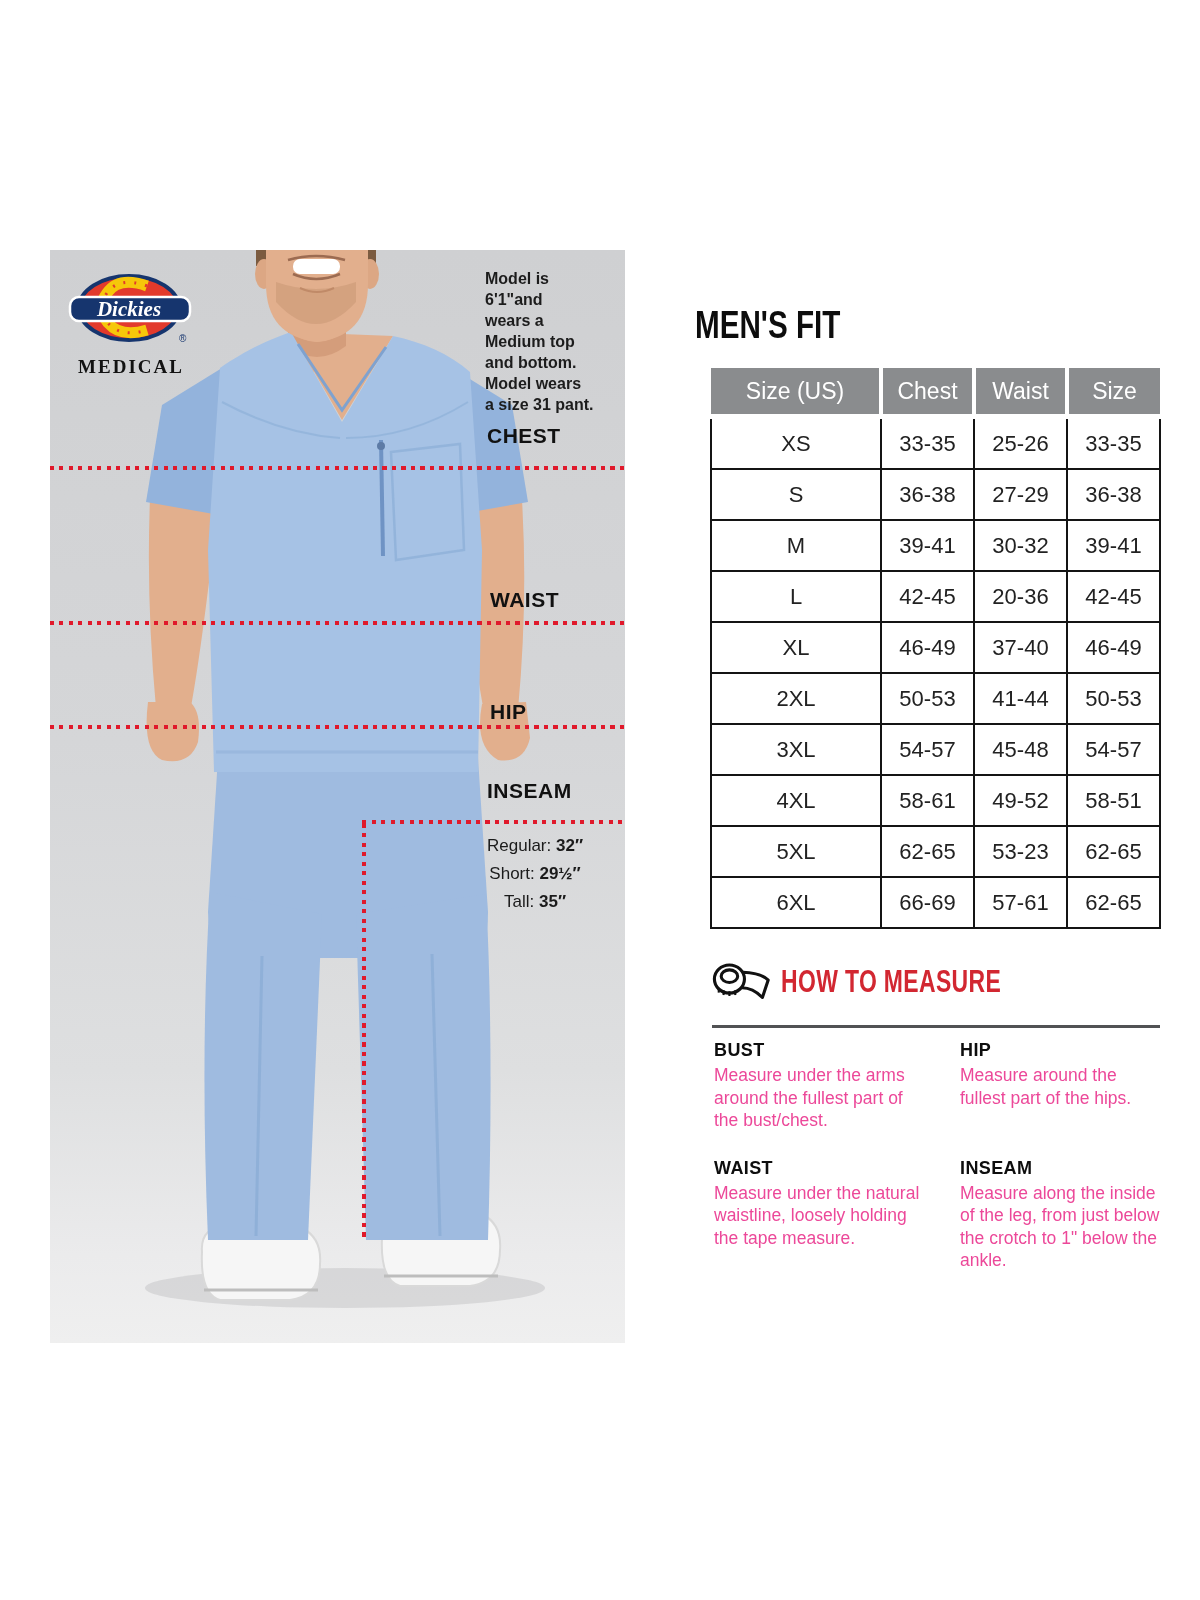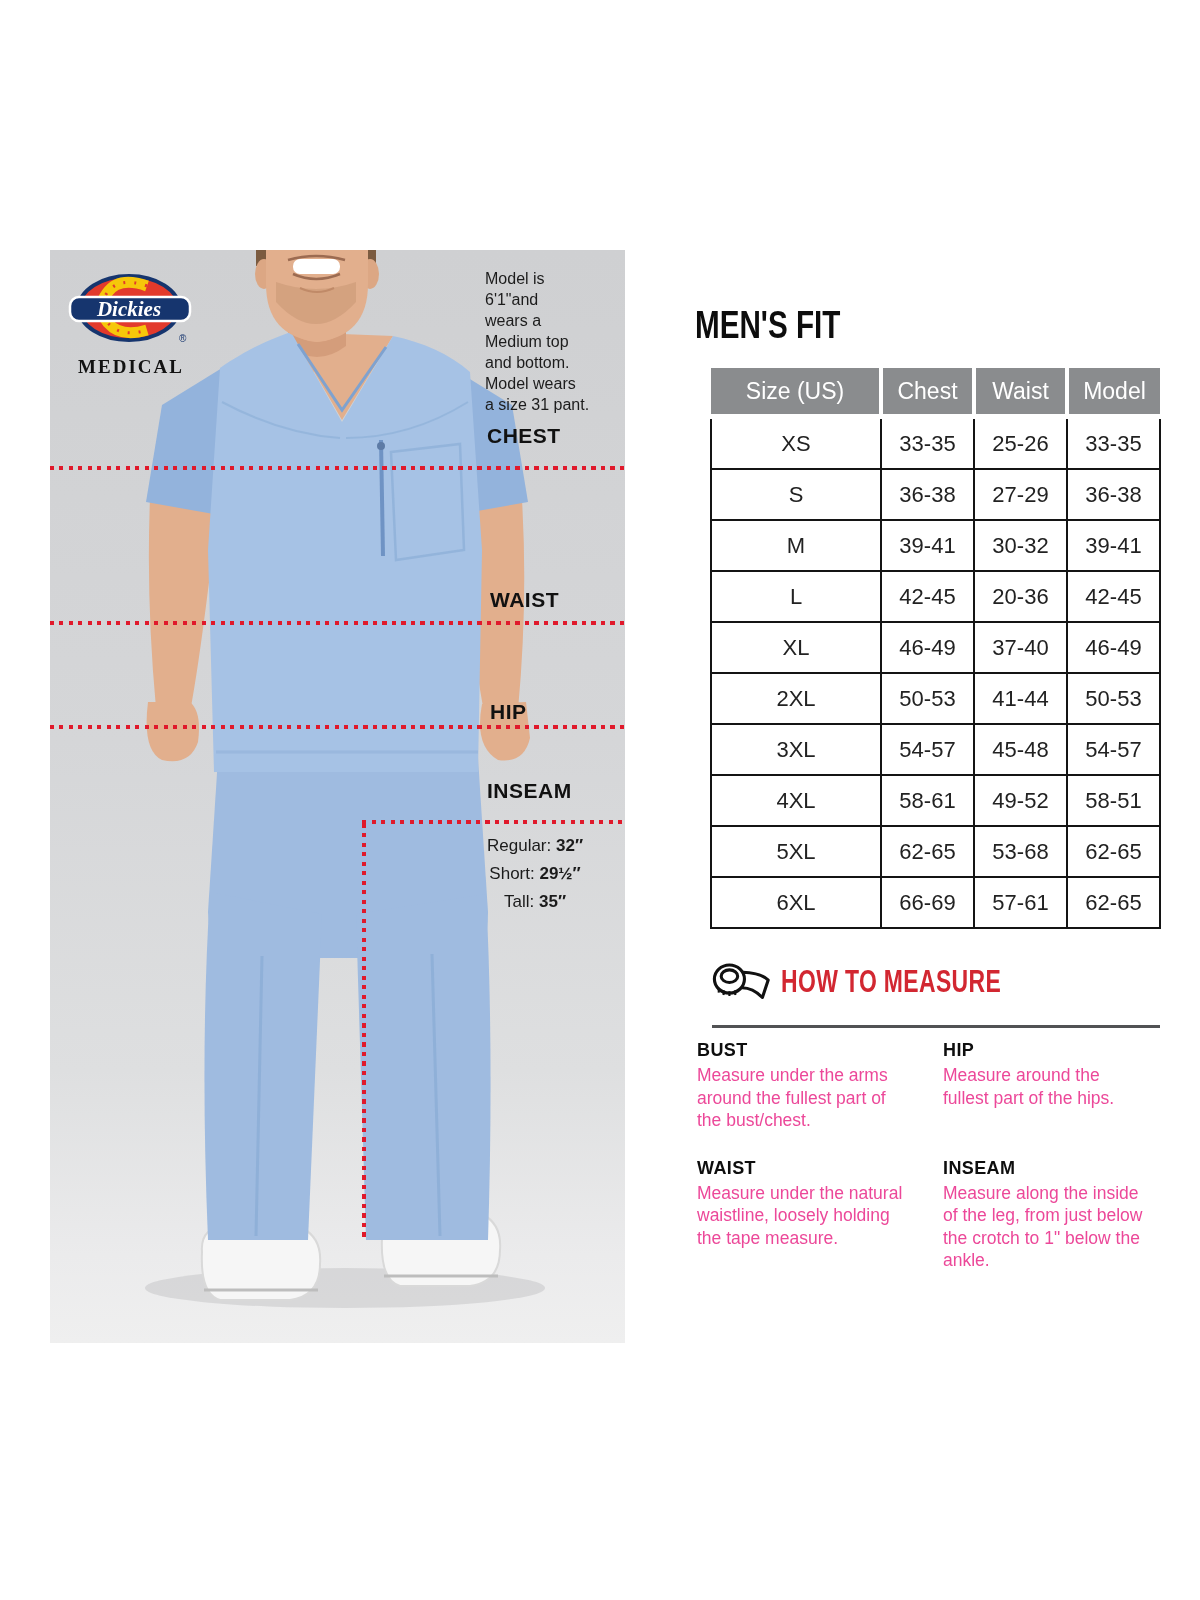--- a/index.html
+++ b/index.html
@@ -8,21 +8,21 @@
 
   
   .photo-panel{position:absolute;left:50px;top:250px;width:575px;height:1093px;overflow:hidden;
     background:linear-gradient(180deg,#cfd0d2 0%,#d5d6d8 45%,#dedfe0 75%,#ebebec 92%,#efefef 100%);}
   .photo-panel svg.figure{position:absolute;left:0;top:0;}
 
   .logo-wrap{position:absolute;left:16px;top:22px;width:130px;text-align:center;}
   .logo-medical{margin-top:2px;font-family:"Liberation Serif",serif;font-weight:bold;
     font-size:19px;letter-spacing:2px;color:#121212;}
 
-  .model-note{position:absolute;left:435px;top:18px;width:132px;font-size:16px;font-weight:normal;
+  .model-note{position:absolute;left:435px;top:18px;width:132px;font-size:16px;font-weight:bold;
     line-height:21px;color:#1c1c1c;white-space:pre-line;}
 
   .m-label{position:absolute;left:437px;font-size:21px;font-weight:bold;letter-spacing:.5px;color:#111;}
   .dotline{position:absolute;height:4px;
     background-image:repeating-linear-gradient(90deg,#e0192b 0 4px,transparent 4px 9.5px);}
   .dotline-v{position:absolute;width:4px;
     background-image:repeating-linear-gradient(180deg,#e0192b 0 4px,transparent 4px 9.5px);}
   .inseam-opts{position:absolute;left:437px;top:582px;font-size:17px;line-height:28px;color:#1b1b1b;text-align:center;}
   .inseam-opts b{font-weight:bold;}
 
@@ -37,21 +37,21 @@
     border:none;border-bottom:5px solid #fff;}
   .size-table thead th + th{border-left:4px solid #fff;}
   .size-table tbody td{border:2px solid #141414;font-size:22px;color:#222;text-align:center;height:47px;
     background:#fff;}
 
   .htm-icon{position:absolute;left:711px;top:956px;}
   .htm-title{position:absolute;left:781px;top:964px;font-size:31px;font-weight:bold;color:#d22731;
     transform:scaleX(.74);transform-origin:left top;white-space:nowrap;letter-spacing:.5px;}
   .htm-divider{position:absolute;left:712px;top:1025px;width:448px;height:3px;background:#515254;}
 
-  .measure-grid{position:absolute;left:697px;top:1040px;width:452px;display:grid;
+  .measure-grid{position:absolute;left:714px;top:1040px;width:452px;display:grid;
     grid-template-columns:213px 206px;column-gap:33px;row-gap:26px;}
   .measure-item h4{margin:0 0 3px 0;font-size:18px;font-weight:bold;letter-spacing:.4px;color:#0e0e0e;}
   .measure-item p{margin:0;font-size:17.5px;line-height:22.5px;color:#ec4899;}
 </style>
 </head>
 <body>
 
 <div id="canvas">
 
   <div class="photo-panel">
@@ -166,21 +166,21 @@
         <col class="c0">
         <col class="c1">
         <col class="c2">
         <col class="c3">
       </colgroup>
     <thead>
         <tr>
           <th>Size (US)</th>
           <th>Chest</th>
           <th>Waist</th>
-          <th>Model</th>
+          <th>Size</th>
         </tr>
       </thead>
     <tbody>
         <tr>
           <td>XS</td>
           <td>33-35</td>
           <td>25-26</td>
           <td>33-35</td>
         </tr>
         <tr>
@@ -221,21 +221,21 @@
         </tr>
         <tr>
           <td>4XL</td>
           <td>58-61</td>
           <td>49-52</td>
           <td>58-51</td>
         </tr>
         <tr>
           <td>5XL</td>
           <td>62-65</td>
-          <td>53-68</td>
+          <td>53-23</td>
           <td>62-65</td>
         </tr>
         <tr>
           <td>6XL</td>
           <td>66-69</td>
           <td>57-61</td>
           <td>62-65</td>
         </tr>
       </tbody>
   </table>

